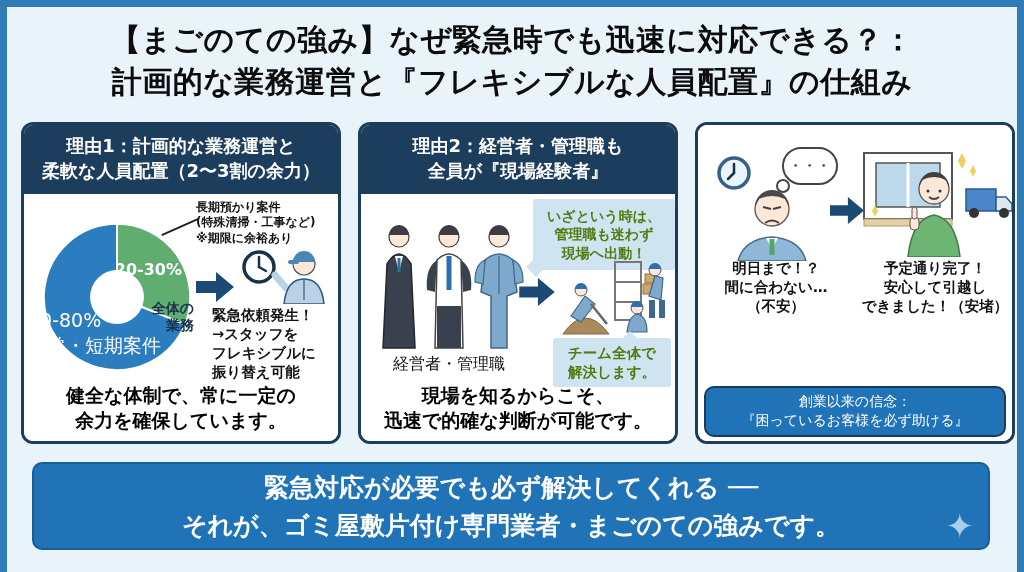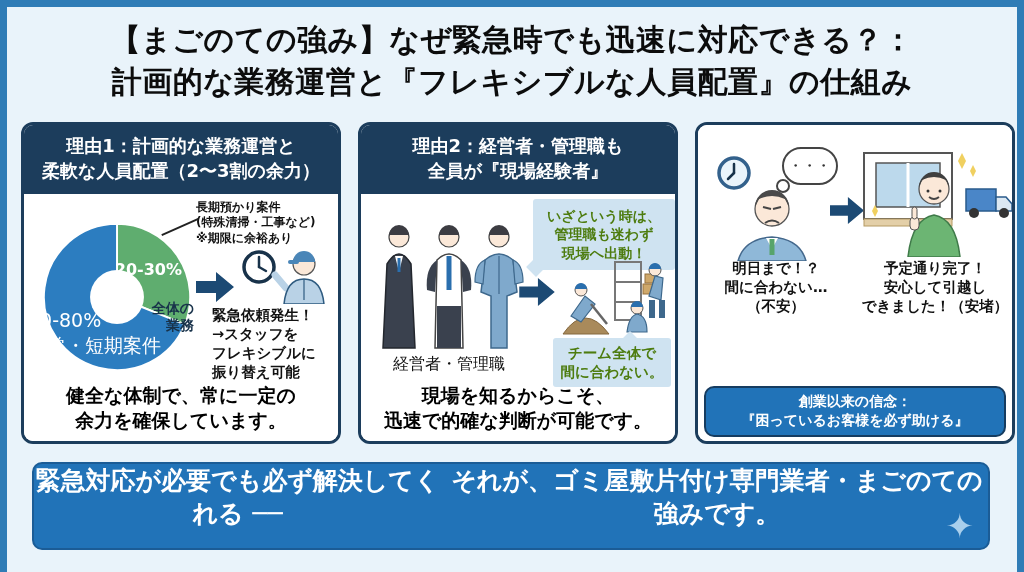--- a/index.html
+++ b/index.html
@@ -56,25 +56,25 @@
           border:2px solid #444; border-radius:50%; background:#fff; }
   .worried-man{ position:absolute; left:36px; top:56px; }
   .cap3{ position:absolute; font-size:14.5px; font-weight:bold; color:#111; text-align:center;
           line-height:1.3; white-space:pre-line; }
   .t-before{ left:2px; top:134px; width:152px; }
   .t-after{ left:158px; top:134px; width:158px; }
   .a3{ left:132px; top:72px; }
   .scene-after{ position:absolute; left:164px; top:22px; }
   .credo{ position:absolute; left:6px; right:6px; bottom:4px; background:#2173b8;
           border:2px solid #163c60; border-radius:10px; color:#fff; text-align:center;
-          font-size:14px; font-weight:bold; line-height:1.4; padding:4px 2px; white-space:pre-line; }
+          font-size:14px; font-weight:normal; line-height:1.4; padding:4px 2px; white-space:pre-line; }
   
   .banner{ position:absolute; left:25px; right:27px; top:455px; height:88px; background:#2173b8;
           border:2px solid #1b5c96; border-radius:10px; color:#fff; text-align:center;
-          font-weight:bold; display:flex; flex-direction:row; justify-content:center; gap:5px; }
+          font-weight:bold; display:flex; flex-direction:column; justify-content:center; gap:5px; }
   .banner .l1{ font-size:25px; }
   .banner .l2{ font-size:25px; }
   .sparkle{ position:absolute; right:14px; bottom:2px; font-size:34px; color:#a9cfec; }
 </style>
 </head>
 <body>
 
 <div class="frame">
 
   <div class="title">
@@ -196,21 +196,21 @@
             <path d="M90,36 L96,16 L104,18 L102,40 Z" fill="#7fa9cc" stroke="#3e688c" stroke-width="1.2"></path>
             <rect x="90" y="40" width="6" height="18" fill="#3e688c"></rect>
             <rect x="100" y="40" width="6" height="18" fill="#3e688c"></rect>
             <circle cx="78" cy="48" r="6" fill="#fbe8d8" stroke="#555" stroke-width="1"></circle>
             <path d="M72,47 a6,6 0 0 1 12,0 z" fill="#2a6fae"></path>
             <path d="M68,72 Q70,56 78,54 Q88,56 88,72 Z" fill="#7fa9cc" stroke="#3e688c" stroke-width="1.2"></path>
           </svg>
         </div>
 
         <div class="bubble b-bottom">チーム全体で
-間に合わない。</div>
+解決します。</div>
 
         <div class="summary">現場を知るからこそ、
 迅速で的確な判断が可能です。</div>
       </div>
     </div>
 
     <div class="panel result">
       <div class="panel-body">
 
         <div class="clock3">

